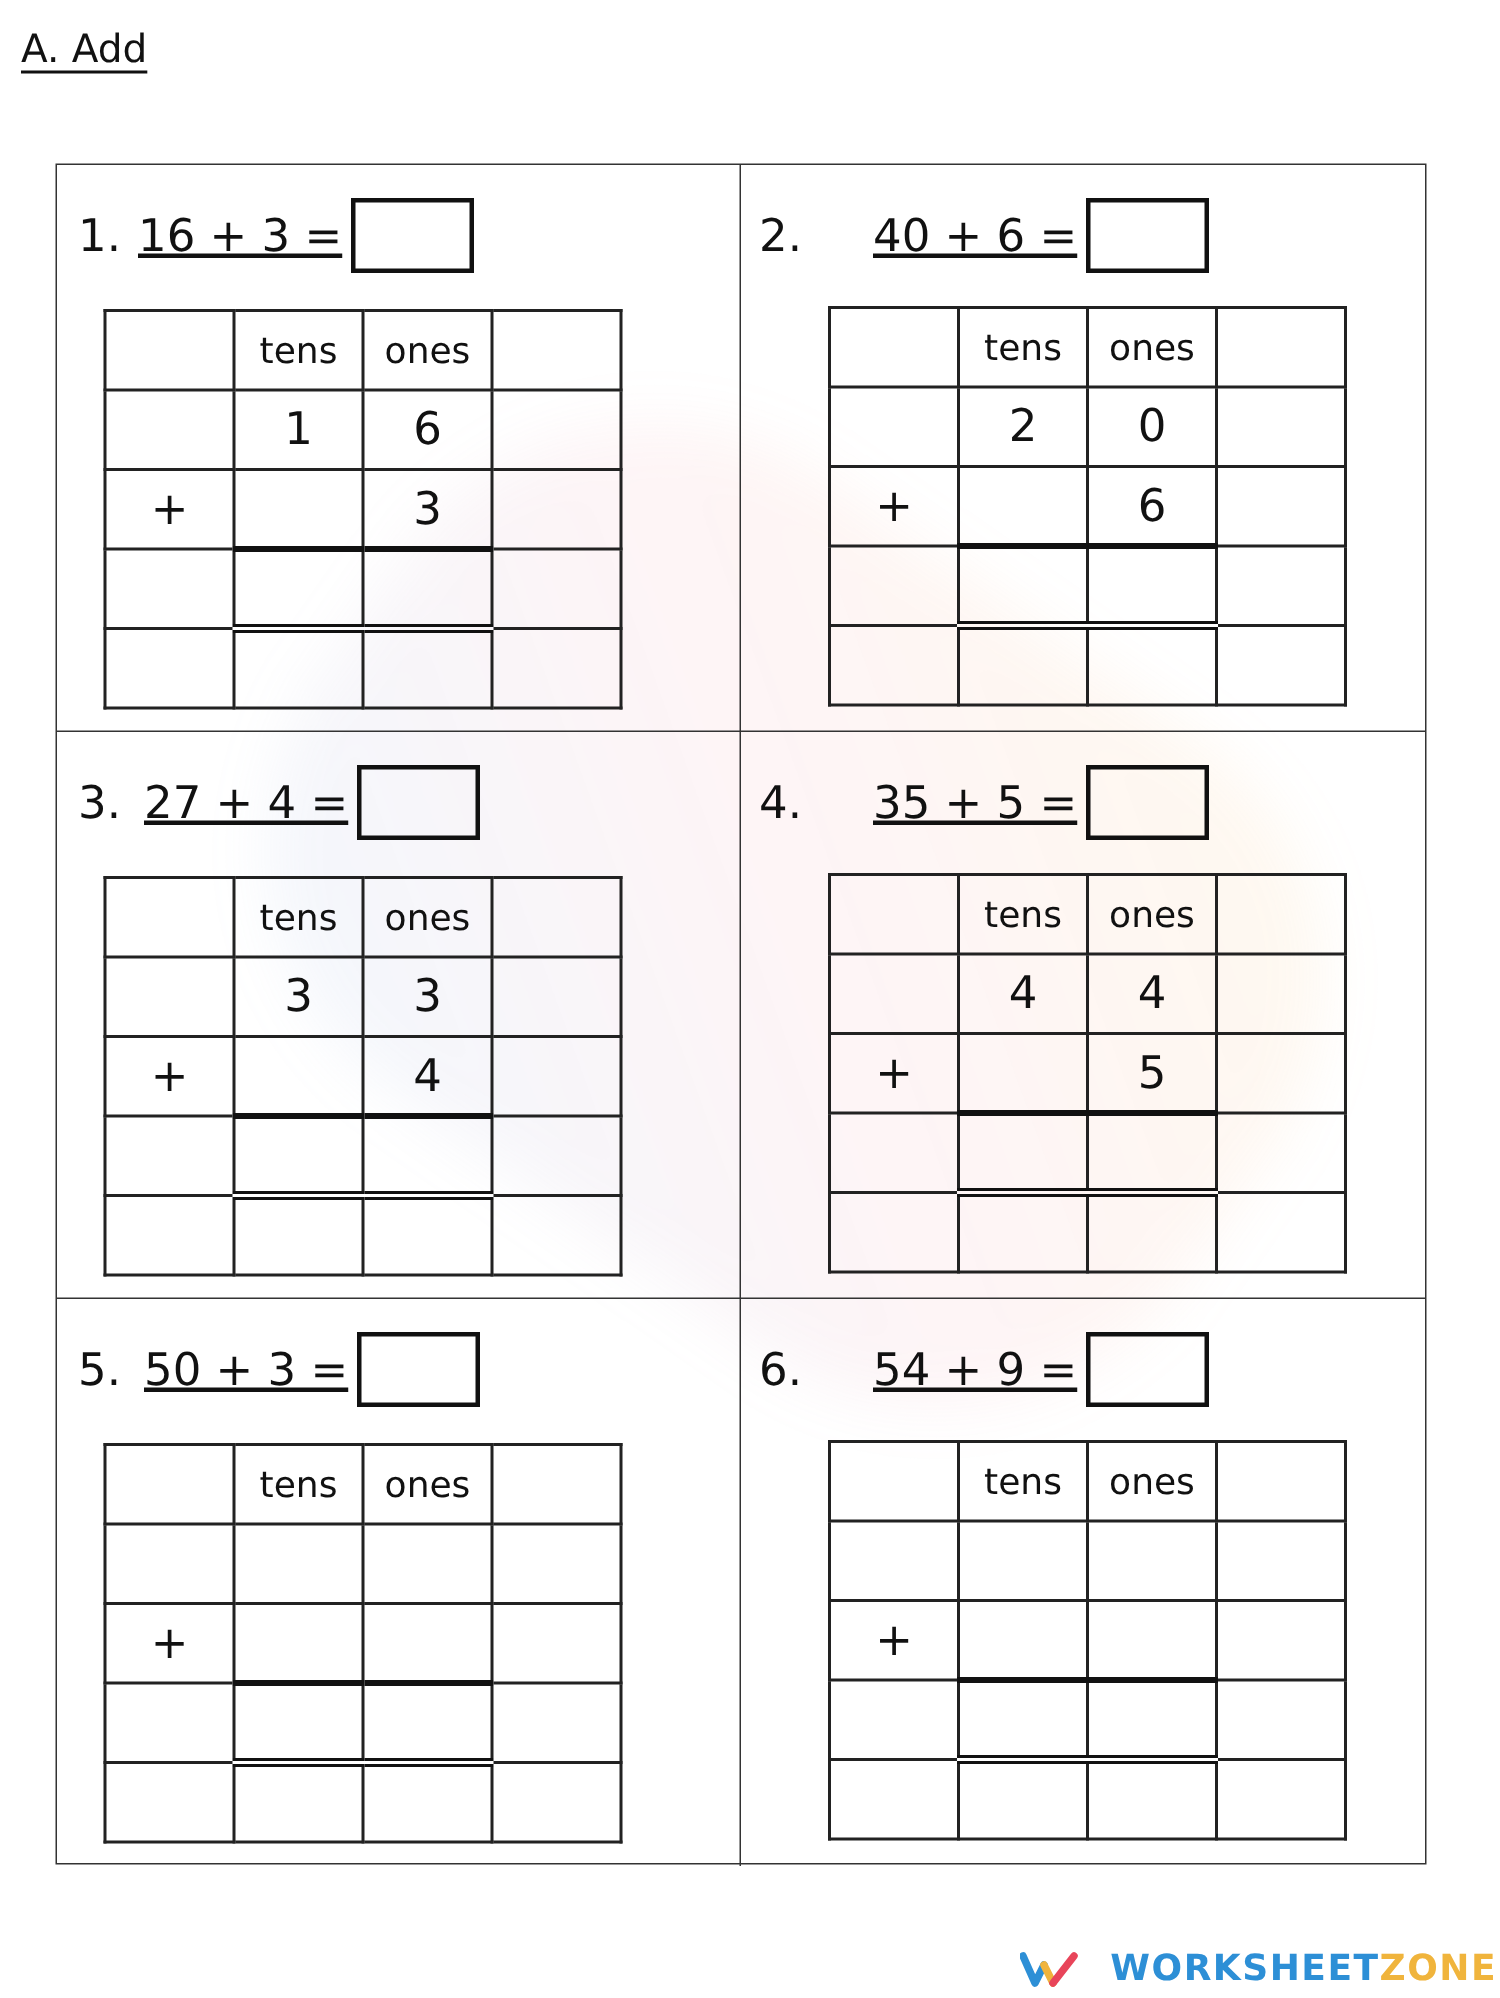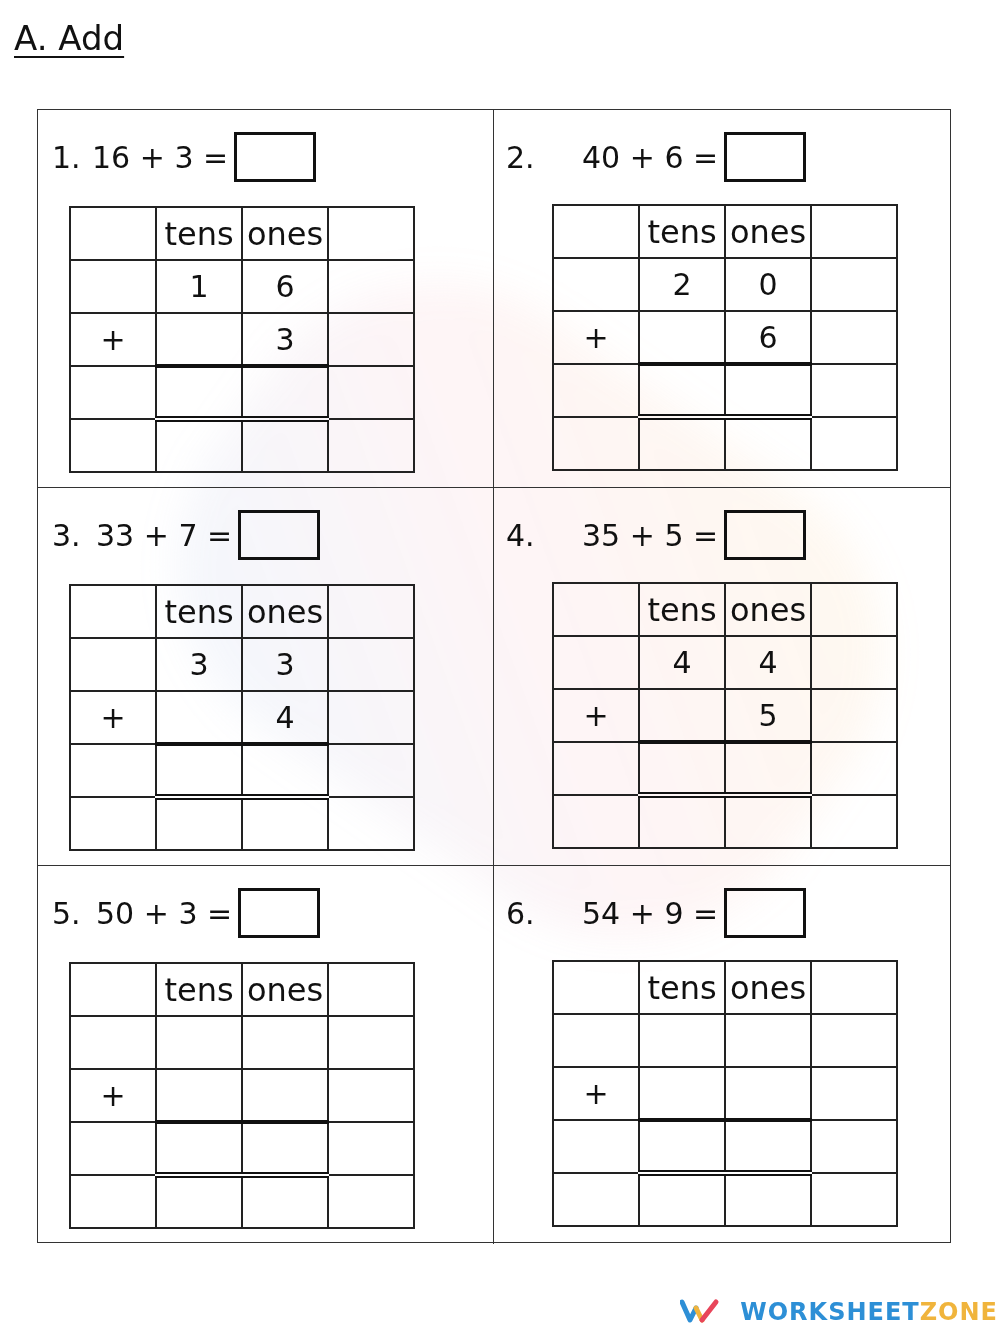--- a/index.html
+++ b/index.html
@@ -1,42 +1,42 @@
 <!DOCTYPE html>
 <html><head>
 <meta charset="utf-8">
 <style>
   html,body{margin:0;padding:0;background:#fff;}
   body{width:1000px;height:1332px;position:relative;font-family:"DejaVu Sans",sans-serif;color:#111;overflow:hidden;}
-  .title{position:absolute;left:14px;top:18px;font-size:34px;text-decoration:underline;text-underline-offset:6px;text-decoration-thickness:2px;}
+  .title{position:absolute;left:14px;top:18px;font-size:26px;text-decoration:underline;text-underline-offset:6px;text-decoration-thickness:2px;}
   .grid{position:absolute;left:37px;top:109px;width:914px;height:1134px;border:1.5px solid #333;box-sizing:border-box;}
   .cell{position:absolute;width:456px;height:378px;box-sizing:border-box;}
   .cell.c0{left:0;border-right:1px solid #333;}
   .cell.c1{left:456px;}
   .cell.r0{top:0;border-bottom:1px solid #333;}
   .cell.r1{top:378px;border-bottom:1px solid #333;}
   .cell.r2{top:756px;}
   .problem{position:absolute;top:22px;left:14px;font-size:30px;display:flex;align-items:center;white-space:nowrap;}
   .c1 .problem{left:12px;}
   .num{display:inline-block;}
   .c0 .num{min-width:40px;}
   .c1 .num{min-width:76px;}
   .c0.r1 .num,.c0.r2 .num{min-width:44px;}
-  .expr{display:inline-block;}
+  .expr{display:inline-block;text-decoration:underline;}
   .ansbox{display:inline-block;width:82px;height:50px;border:3px solid #111;margin-left:6px;box-sizing:border-box;}
   table.pv{position:absolute;top:96px;left:31px;border-collapse:collapse;}
   .c1 table.pv{left:58px;top:94px;}
   table.pv td{width:86px;height:53px;border:2px solid #222;text-align:center;font-size:30px;padding:0;box-sizing:border-box;}
-  table.pv td.hdr{font-size:32px;}
+  table.pv td.hdr{font-size:24px;}
   table.pv tr.line1 td.mid{border-bottom:4px solid #111;}
   table.pv tr.line2 td.mid{border-bottom:6px double #111;}
   .watermark{position:absolute;left:180px;top:360px;width:700px;height:500px;pointer-events:none;
     background:linear-gradient(35deg,rgba(120,180,240,0.10),rgba(240,120,140,0.08),rgba(250,200,90,0.10));
     transform:rotate(35deg);border-radius:200px;filter:blur(20px);}
-  .brand{position:absolute;right:2px;bottom:6px;display:flex;align-items:flex-start;gap:20px;}
+  .brand{position:absolute;right:2px;bottom:6px;display:flex;align-items:flex-end;gap:20px;}
   .brand .logo{width:40px;height:26px;}
   .brand .b1{color:#2d8fd6;font-size:24px;font-weight:bold;letter-spacing:1px;}
   .brand .b2{color:#f0b43c;font-size:24px;font-weight:bold;letter-spacing:1px;}
 </style>
 </head>
 <body>
 
 <div class="title">A. Add</div>
 <div class="watermark"></div>
 
@@ -121,21 +121,21 @@
         <td></td>
         <td></td>
       </tr>
     </tbody>
       </table>
   </div>
 
   <div class="cell c0 r1">
     <div class="problem">
       <span class="num">3.</span>
-      <span class="expr">33 + 7 =</span>
+      <span class="expr">27 + 4 =</span>
       <span class="ansbox"></span>
     </div>
     <table class="pv">
       <tbody>
           <tr>
         <td></td>
         <td class="hdr">tens</td>
         <td class="hdr">ones</td>
         <td></td>
       </tr>

